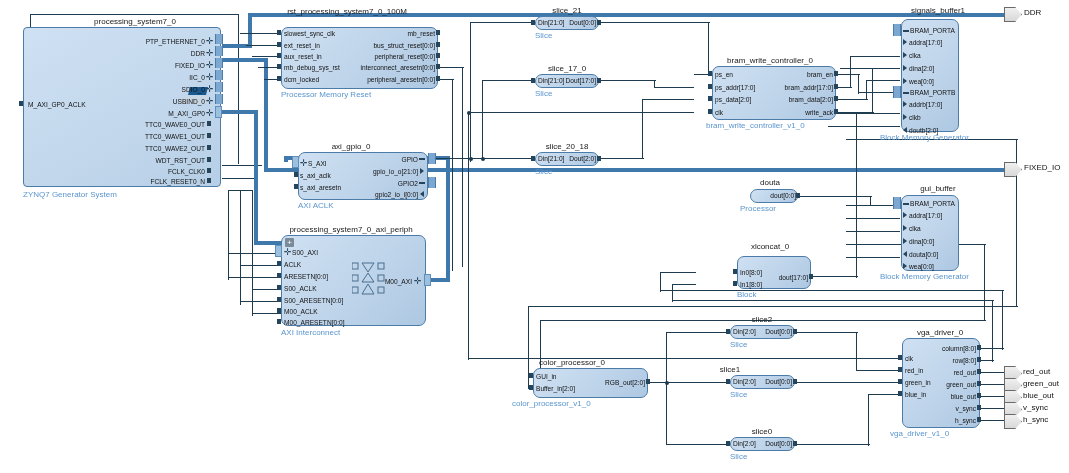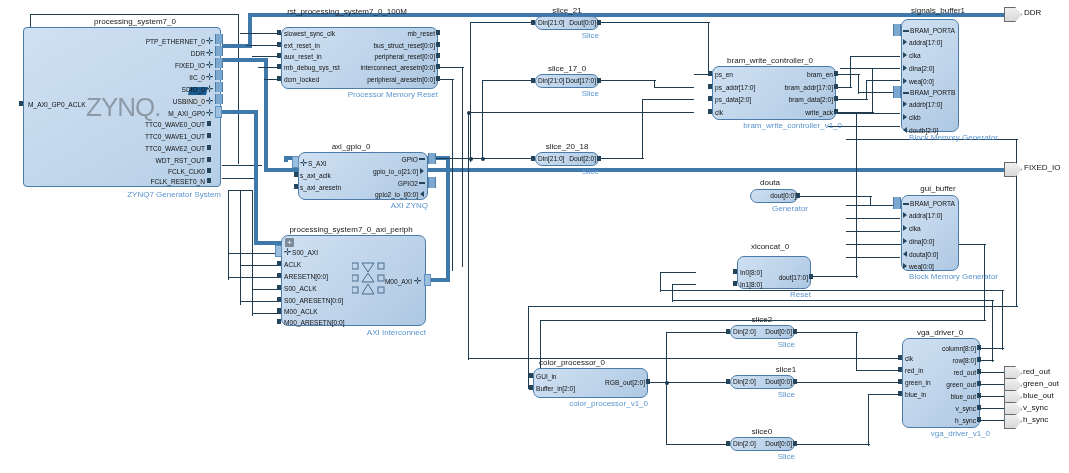--- a/index.html
+++ b/index.html
@@ -19,21 +19,21 @@
 
   
   .blk{position:absolute;box-sizing:border-box;
        background:linear-gradient(135deg,#cfe0f2 0%,#bed4ea 55%,#aec8e2 100%);
        border:1px solid #4b7ba8;border-radius:7px;}
   .blk.big{border-radius:4px;
        background:linear-gradient(150deg,#cfe1f3 0%,#c2d7ec 60%,#b6cfe6 100%);}
   .title{position:absolute;white-space:nowrap;color:#1a1a1a;font-size:8px;
          text-align:center;line-height:9px;}
   .subtitle{position:absolute;white-space:nowrap;color:#5b95cf;font-size:8px;
-            text-align:right;line-height:9px;}
+            text-align:left;line-height:9px;}
 
   
   .pin{position:absolute;white-space:nowrap;font-size:6.6px;color:#111;
        line-height:7px;}
   .pin.r{text-align:right;}
   .sq{position:absolute;width:4px;height:5px;background:#24455c;}
   .tri{position:absolute;width:0;height:0;
        border-top:3px solid transparent;border-bottom:3px solid transparent;}
   .tri.rt{border-left:4px solid #24455c;}
   .tri.lt{border-right:4px solid #24455c;}
@@ -214,21 +214,20 @@
   <div class="junc" style="left:468px;top:112px;"></div>
 
   <div class="w wh" style="left:980px;top:372px;width:24px;"></div>
   <div class="w wh" style="left:980px;top:384px;width:24px;"></div>
   <div class="w wh" style="left:980px;top:396px;width:24px;"></div>
   <div class="w wh" style="left:980px;top:408px;width:24px;"></div>
   <div class="w wh" style="left:980px;top:420px;width:24px;"></div>
 
   <div class="title" style="left:75px;top:17px;width:120px;">processing_system7_0</div>
   <div class="blk big" style="left:23px;top:27px;width:198px;height:160px;"></div>
-  <div class="zynq" style="left:86px;top:92px;">ZYNQ.</div>
   <svg class="swoosh" style="left:176px;top:86px;" width="34" height="24">
     <path d="M2 18 L30 18 L33 10 L10 10 Z" fill="#c9d6e3"></path>
     <path d="M14 1 L32 1 L30 9 L12 9 Z" fill="#1b5a8e"></path>
   </svg>
   <div class="subtitle" style="left:23px;top:190px;width:198px;">ZYNQ7 Generator System</div>
 
   <div class="pin" style="left:28px;top:101px;">M_AXI_GP0_ACLK</div>
   <div class="sq" style="left:19px;top:101px;"></div>
 
   <div class="pin r" style="left:120px;top:38px;width:85px;">PTP_ETHERNET_0</div>
@@ -291,21 +290,21 @@
   <div class="sq" style="left:436px;top:42px;"></div>
   <div class="pin r" style="left:330px;top:53px;width:105px;">peripheral_reset[0:0]</div>
   <div class="sq" style="left:436px;top:53px;"></div>
   <div class="pin r" style="left:320px;top:64px;width:115px;">interconnect_aresetn[0:0]</div>
   <div class="sq" style="left:436px;top:64px;"></div>
   <div class="pin r" style="left:320px;top:76px;width:115px;">peripheral_aresetn[0:0]</div>
   <div class="sq" style="left:436px;top:76px;"></div>
 
   <div class="title" style="left:296px;top:142px;width:110px;">axi_gpio_0</div>
   <div class="blk" style="left:298px;top:152px;width:130px;height:48px;"></div>
-  <div class="subtitle" style="left:298px;top:201px;width:130px;">AXI ZYNQ</div>
+  <div class="subtitle" style="left:298px;top:201px;width:130px;">AXI ACLK</div>
   <div class="cross" style="left:300px;top:160px;">✛</div>
   <div class="pin" style="left:308px;top:160px;">S_AXI</div>
   <div class="ifbar" style="left:292px;top:156px;height:10px;"></div>
   <div class="pin" style="left:300px;top:172px;">s_axi_aclk</div>
   <div class="sq" style="left:294px;top:172px;"></div>
   <div class="pin" style="left:300px;top:184px;">s_axi_aresetn</div>
   <div class="sq" style="left:294px;top:184px;"></div>
   <div class="pin r" style="left:340px;top:156px;width:78px;">GPIO</div>
   <div class="dash" style="left:419px;top:158px;"></div>
   <div class="bar" style="left:428px;top:153px;height:11px;"></div>
@@ -432,43 +431,43 @@
   <div class="pin" style="left:909px;top:225px;">clka</div>
   <div class="tri rt" style="left:903px;top:238px;"></div>
   <div class="pin" style="left:909px;top:238px;">dina[0:0]</div>
   <div class="tri lt" style="left:903px;top:251px;"></div>
   <div class="pin" style="left:909px;top:251px;">douta[0:0]</div>
   <div class="tri rt" style="left:903px;top:263px;"></div>
   <div class="pin" style="left:909px;top:263px;">wea[0:0]</div>
 
   <div class="title" style="left:740px;top:178px;width:60px;">douta</div>
   <div class="blk" style="left:750px;top:189px;width:48px;height:14px;"></div>
-  <div class="subtitle" style="left:740px;top:204px;width:68px;">Generator</div>
+  <div class="subtitle" style="left:740px;top:204px;width:68px;">Processor</div>
   <div class="pin r" style="left:752px;top:192px;width:44px;">dout[0:0]</div>
   <div class="sq" style="left:796px;top:193px;"></div>
 
   <div class="title" style="left:725px;top:242px;width:90px;">xlconcat_0</div>
   <div class="blk" style="left:737px;top:256px;width:74px;height:33px;"></div>
-  <div class="subtitle" style="left:737px;top:290px;width:74px;">Reset</div>
+  <div class="subtitle" style="left:737px;top:290px;width:74px;">Block</div>
   <div class="pin" style="left:740px;top:269px;">In0[8:0]</div>
   <div class="sq" style="left:733px;top:269px;"></div>
   <div class="pin" style="left:740px;top:281px;">In1[8:0]</div>
   <div class="sq" style="left:733px;top:281px;"></div>
   <div class="pin r" style="left:768px;top:274px;width:40px;">dout[17:0]</div>
   <div class="sq" style="left:809px;top:274px;"></div>
 
   <div class="title" style="left:728px;top:315px;width:68px;">slice2</div>
   <div class="blk" style="left:730px;top:325px;width:65px;height:14px;"></div>
   <div class="subtitle" style="left:730px;top:340px;width:65px;">Slice</div>
   <div class="pin" style="left:733px;top:328px;">Din[2:0]</div>
   <div class="sq" style="left:726px;top:329px;"></div>
   <div class="pin r" style="left:760px;top:328px;width:32px;">Dout[0:0]</div>
   <div class="sq" style="left:793px;top:329px;"></div>
 
-  <div class="title" style="left:752px;top:365px;width:68px;">slice1</div>
+  <div class="title" style="left:696px;top:365px;width:68px;">slice1</div>
   <div class="blk" style="left:730px;top:375px;width:65px;height:14px;"></div>
   <div class="subtitle" style="left:730px;top:390px;width:65px;">Slice</div>
   <div class="pin" style="left:733px;top:378px;">Din[2:0]</div>
   <div class="sq" style="left:726px;top:379px;"></div>
   <div class="pin r" style="left:760px;top:378px;width:32px;">Dout[0:0]</div>
   <div class="sq" style="left:793px;top:379px;"></div>
 
   <div class="title" style="left:728px;top:427px;width:68px;">slice0</div>
   <div class="blk" style="left:730px;top:437px;width:65px;height:14px;"></div>
   <div class="subtitle" style="left:730px;top:452px;width:65px;">Slice</div>

